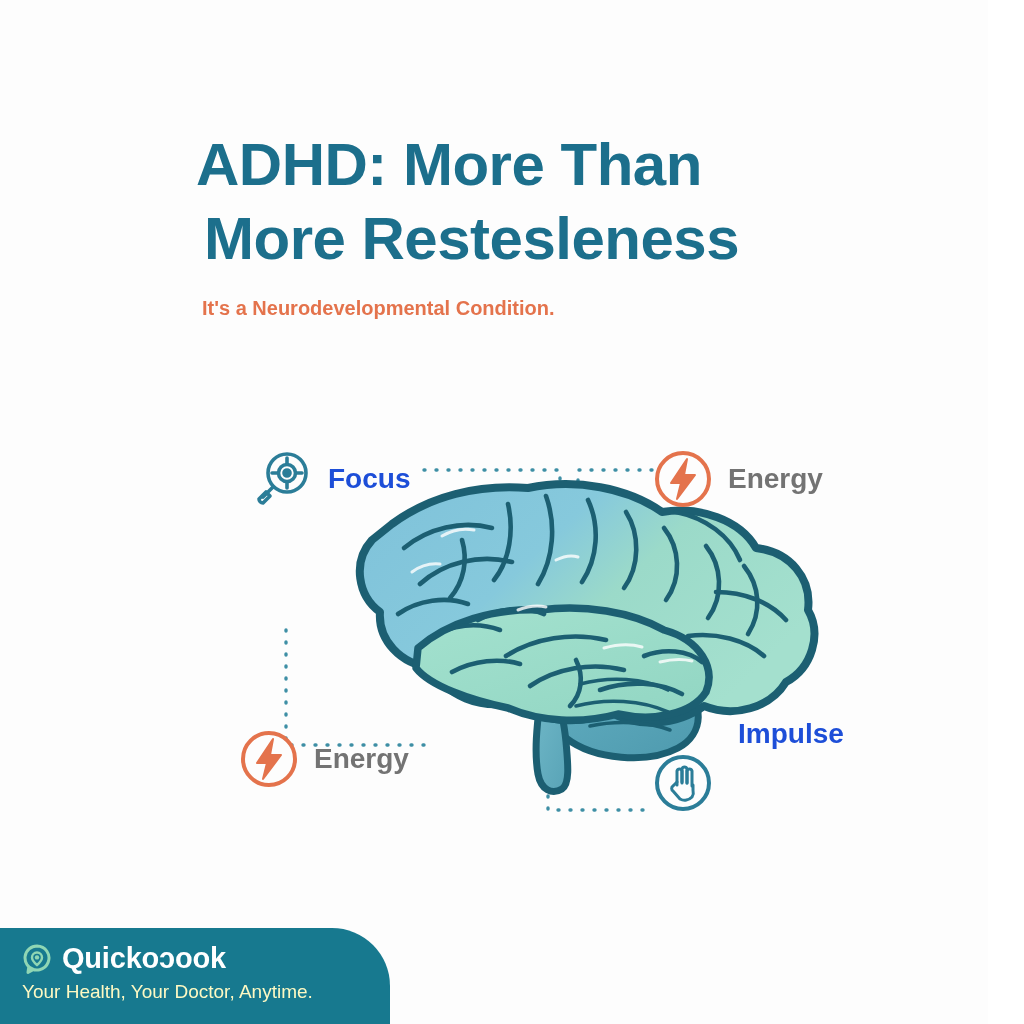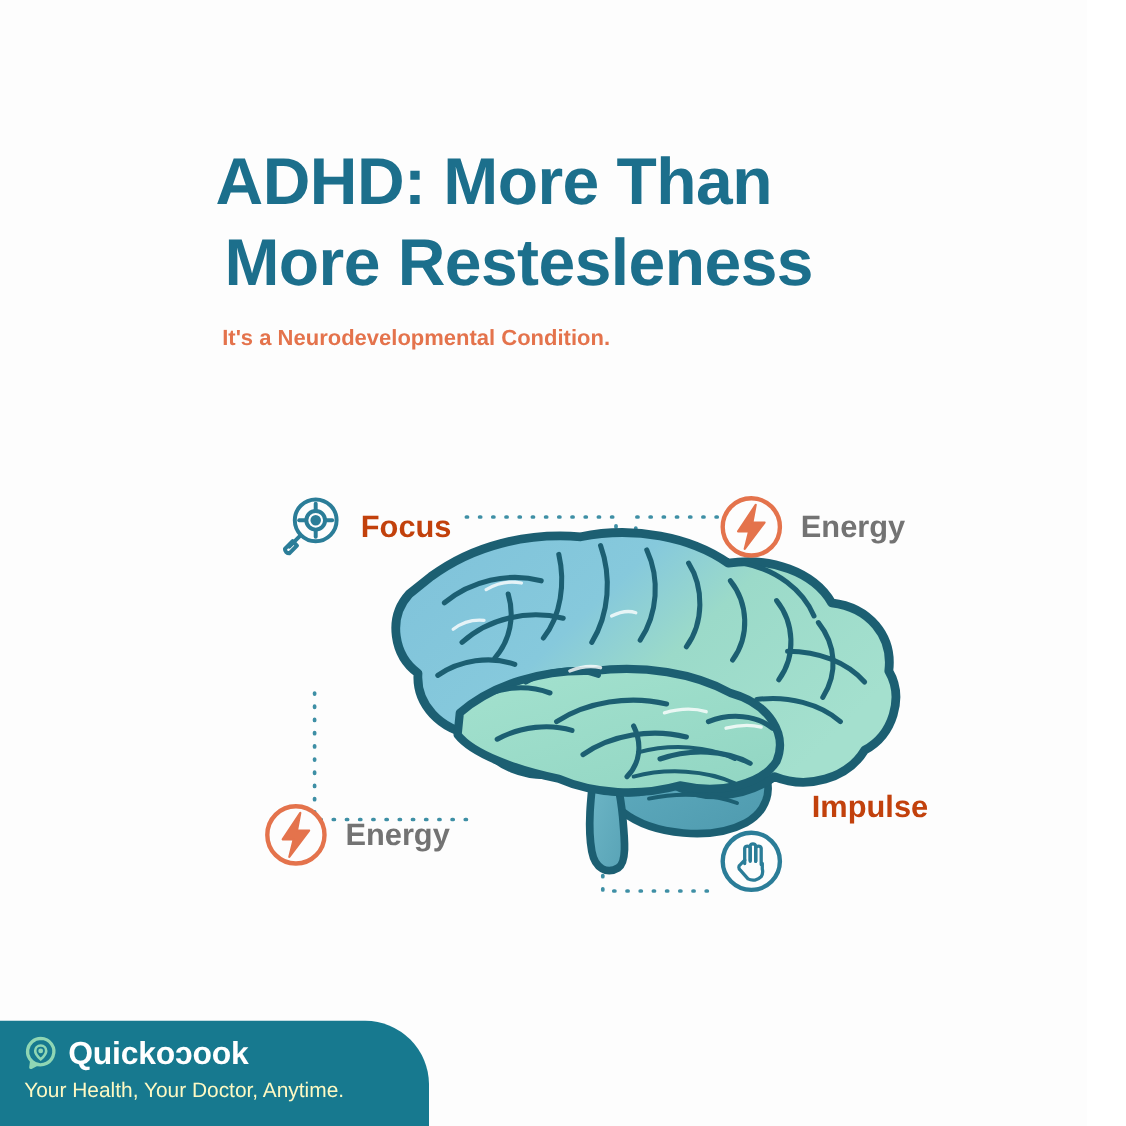--- a/index.html
+++ b/index.html
@@ -68,21 +68,21 @@
     width: 62px;
     height: 62px;
     flex: 0 0 62px;
   }
   .node-label {
     font-family: "Liberation Sans", sans-serif;
     font-weight: bold;
     font-size: 28px;
     white-space: nowrap;
   }
-  .label-teal { color: #c2410c; }
+  .label-teal { color: #1d4ed8; }
   .label-orange { color: #737373; }
 
   #node-focus   { left: 252px; top: 448px; }
   #node-energy-top { left: 652px; top: 448px; }
   #node-energy-bottom { left: 238px; top: 728px; }
   #node-impulse { left: 652px; top: 740px; }
 
   #node-impulse .node-label { transform: translateY(-22px); }
   #node-impulse { align-items: flex-start; gap: 24px; }
   #node-impulse .node-icon { margin-top: 12px; }
@@ -94,20 +94,21 @@
     bottom: 0;
     width: 390px;
     height: 96px;
     background: #17798f;
     border-top-right-radius: 58px;
     box-sizing: border-box;
     padding: 14px 0 0 22px;
   }
   .brand-row {
     display: flex;
+    align-items: center;
     gap: 10px;
   }
   .brand-mark {
     width: 30px;
     height: 30px;
     flex: 0 0 30px;
   }
   .brand-name {
     font-family: "Liberation Sans", sans-serif;
     font-weight: bold;

